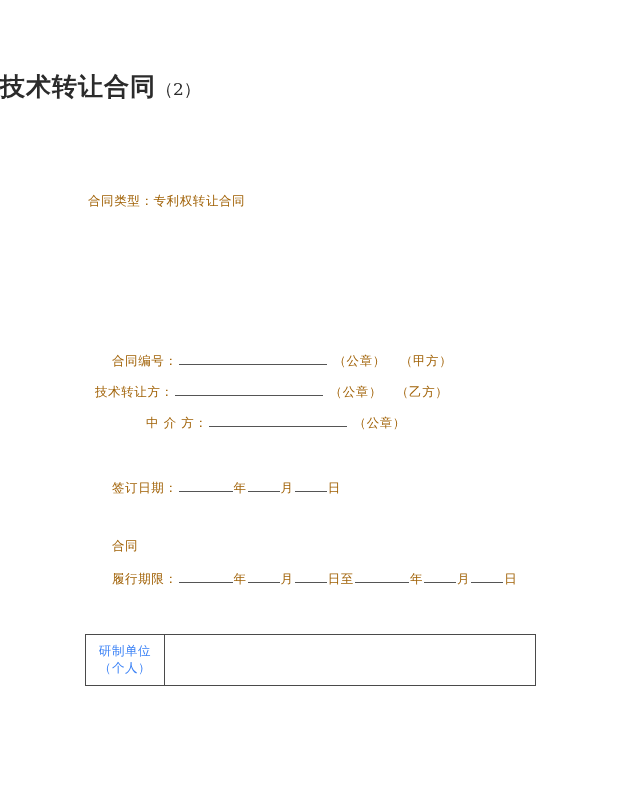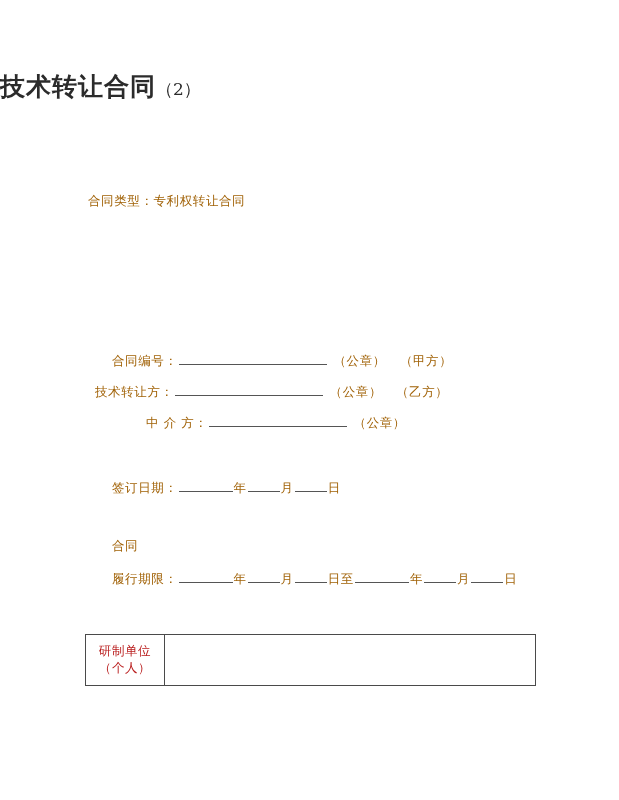--- a/index.html
+++ b/index.html
@@ -92,21 +92,21 @@
     top: 634px;
     width: 448px;
     height: 52px;
     border-collapse: collapse;
     table-layout: fixed;
   }
   .info-table td {
     border: 1px solid #4a4a4a;
     padding: 0;
     font-size: 12.5px;
-    color: #b91c1c;
+    color: #3b82f6;
     letter-spacing: 0.6px;
   }
   .info-table td.cell-header {
     width: 78px;
     text-align: center;
     line-height: 1.35;
     vertical-align: middle;
   }
   .info-table td.cell-value {
     width: 370px;

